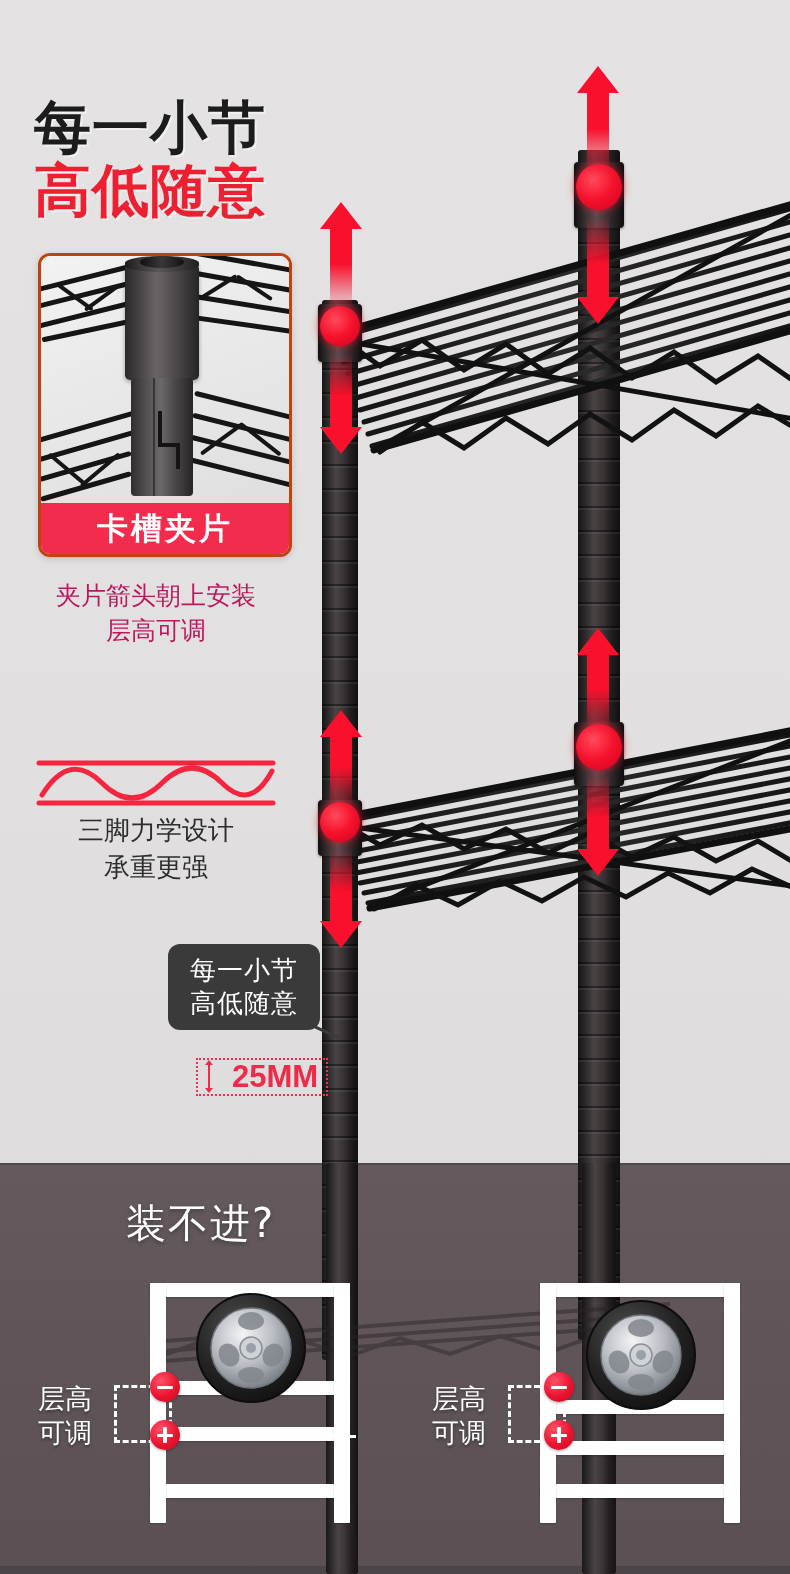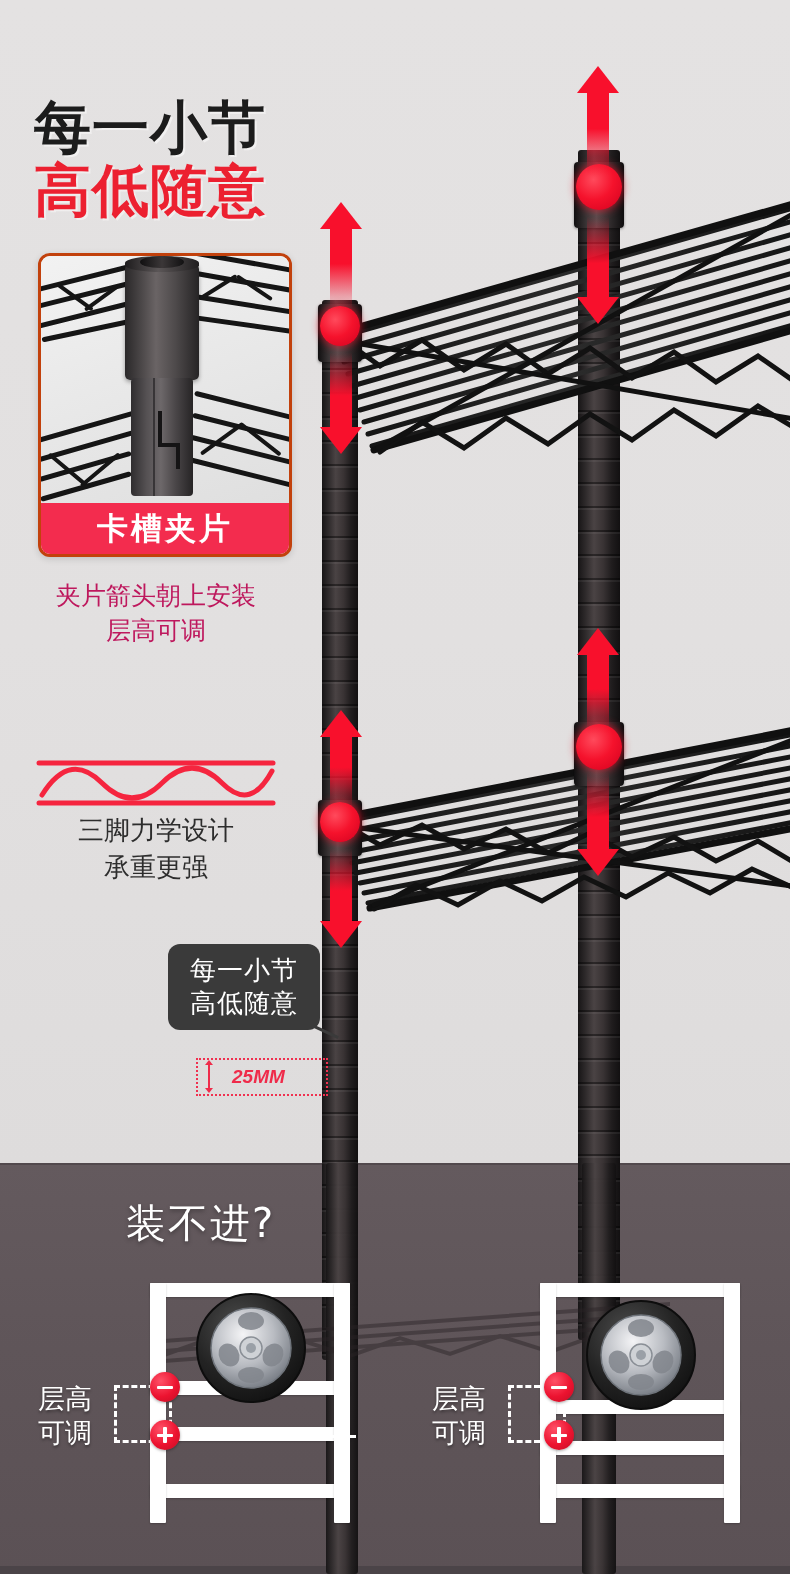--- a/index.html
+++ b/index.html
@@ -69,22 +69,22 @@
     background:#3a3a3a;border-radius:12px;display:flex;flex-direction:column;
     align-items:center;justify-content:center;}
   .bubble span{color:#fff;font-size:26px;line-height:33px;letter-spacing:1px;
     font-family:"DejaVu Sans",sans-serif;}
   .tail-line{position:absolute;left:282px;top:1010px;width:62px;height:3px;
     background:#3a3a3a;transform:rotate(25deg);transform-origin:left center;z-index:59;}
 
   
   .measure{position:absolute;left:196px;top:1058px;width:128px;height:34px;z-index:60;
     border:2px dotted #f0304f;display:flex;align-items:center;}
-  .measure .val{color:#ef2b4a;font-size:19px;font-weight:bold;margin-left:34px;
-    font-family:"Liberation Sans",sans-serif;letter-spacing:0px;font-style:italic;}
+  .measure .val{color:#ef2b4a;font-size:31px;font-weight:bold;margin-left:34px;
+    font-family:"Liberation Sans",sans-serif;letter-spacing:0px;}
   .measure-arrow{position:absolute;left:10px;top:4px;width:2px;height:25px;background:#ef2b4a;}
   .measure-arrow:before,.measure-arrow:after{content:"";position:absolute;left:-3px;
     width:0;height:0;border-left:4px solid transparent;border-right:4px solid transparent;}
   .measure-arrow:before{top:-4px;border-bottom:5px solid #ef2b4a;}
   .measure-arrow:after{bottom:-4px;border-top:5px solid #ef2b4a;}
 
   
   .rack{position:absolute;left:0;top:0;width:790px;height:1574px;z-index:20;
     pointer-events:none;}
 

